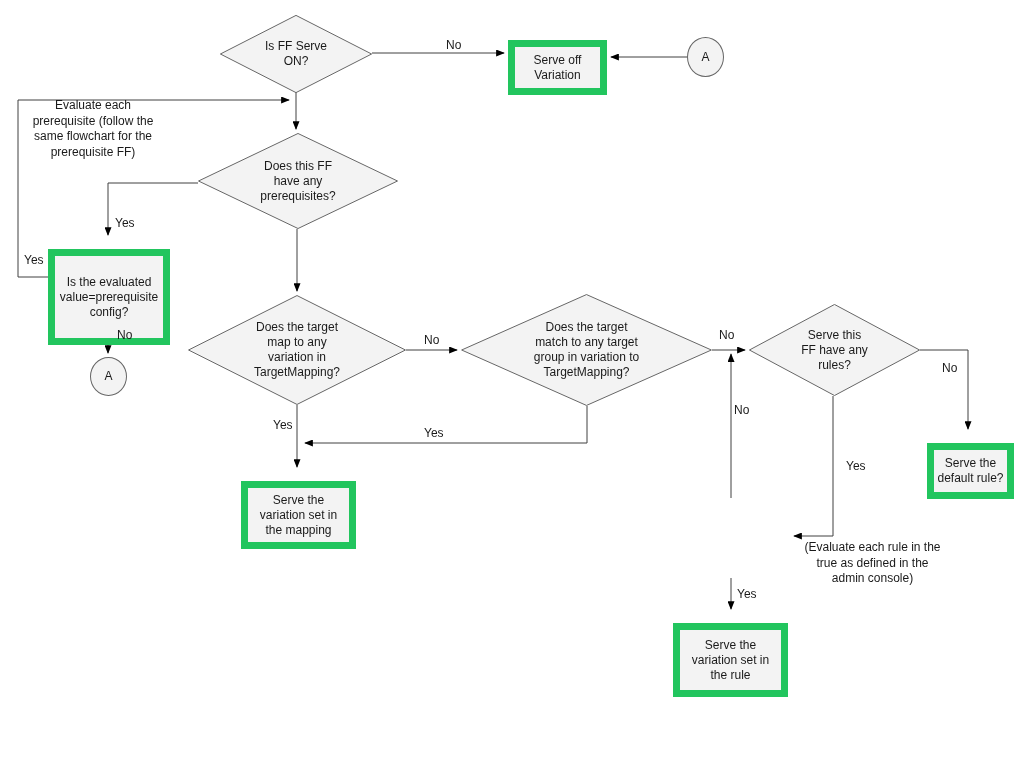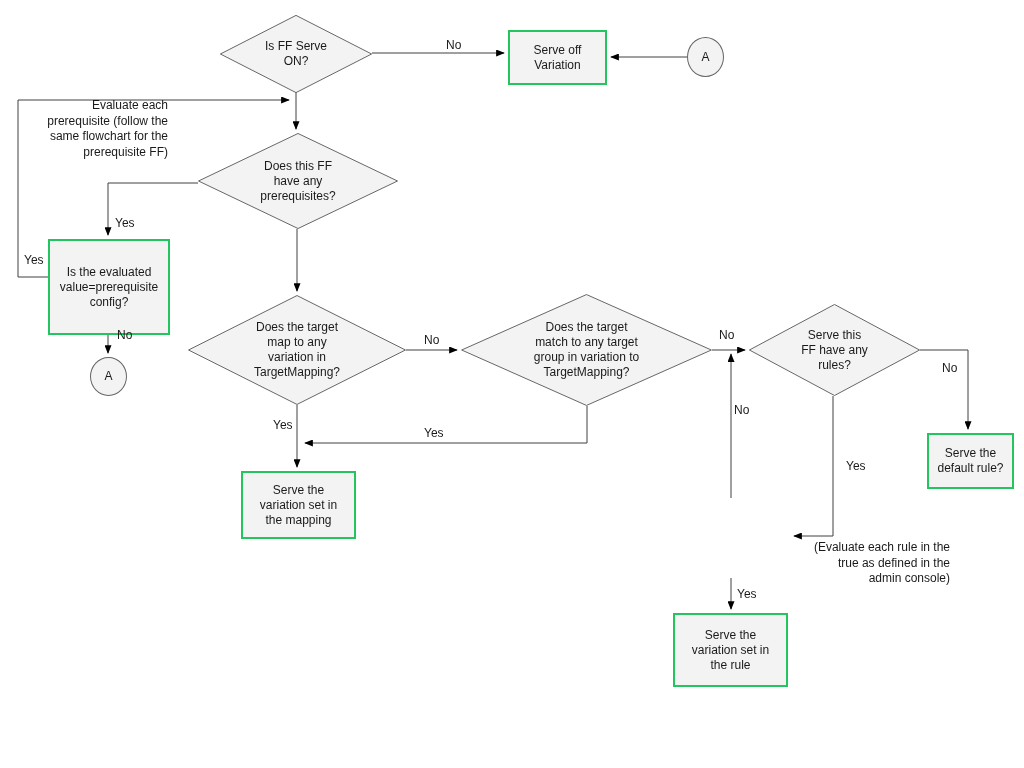--- a/index.html
+++ b/index.html
@@ -8,29 +8,29 @@
   #canvas {
     position:relative; width:1024px; height:768px;
     background:#ffffff; overflow:hidden;
   }
   #edges { position:absolute; left:0; top:0; width:1024px; height:768px; }
   .edge { fill:none; stroke:#404040; stroke-width:1; }
   .node {
     position:absolute; display:flex; align-items:center; justify-content:center;
     text-align:center; font-size:12px; line-height:1.25; white-space:pre-line;
   }
-  .box   { background:#f3f3f3; border:2px solid #22c55e; }
+  .box   { background:#f3f3f3; border:7px solid #22c55e;margin-top:10px; }
   .circle{ background:#f3f3f3; border:1px solid #666666; border-radius:50%; }
   .diamond { background:transparent; }
   .diamond > svg { position:absolute; left:0; top:0; width:100%; height:100%; }
   .shape { fill:#f3f3f3; stroke:#666666; vector-effect:non-scaling-stroke; }
   .lbl { position:relative; z-index:1; }
   .note {
     position:absolute; font-size:12px; line-height:1.3;
-    white-space:pre-line; text-align:right;
+    white-space:pre-line; text-align:center;
   }
   .edge-label { position:absolute; font-size:12px; line-height:1; }
 </style>
 </head>
 <body>
 
 <div id="canvas">
 
   <svg id="edges" aria-hidden="true">
     <defs>

